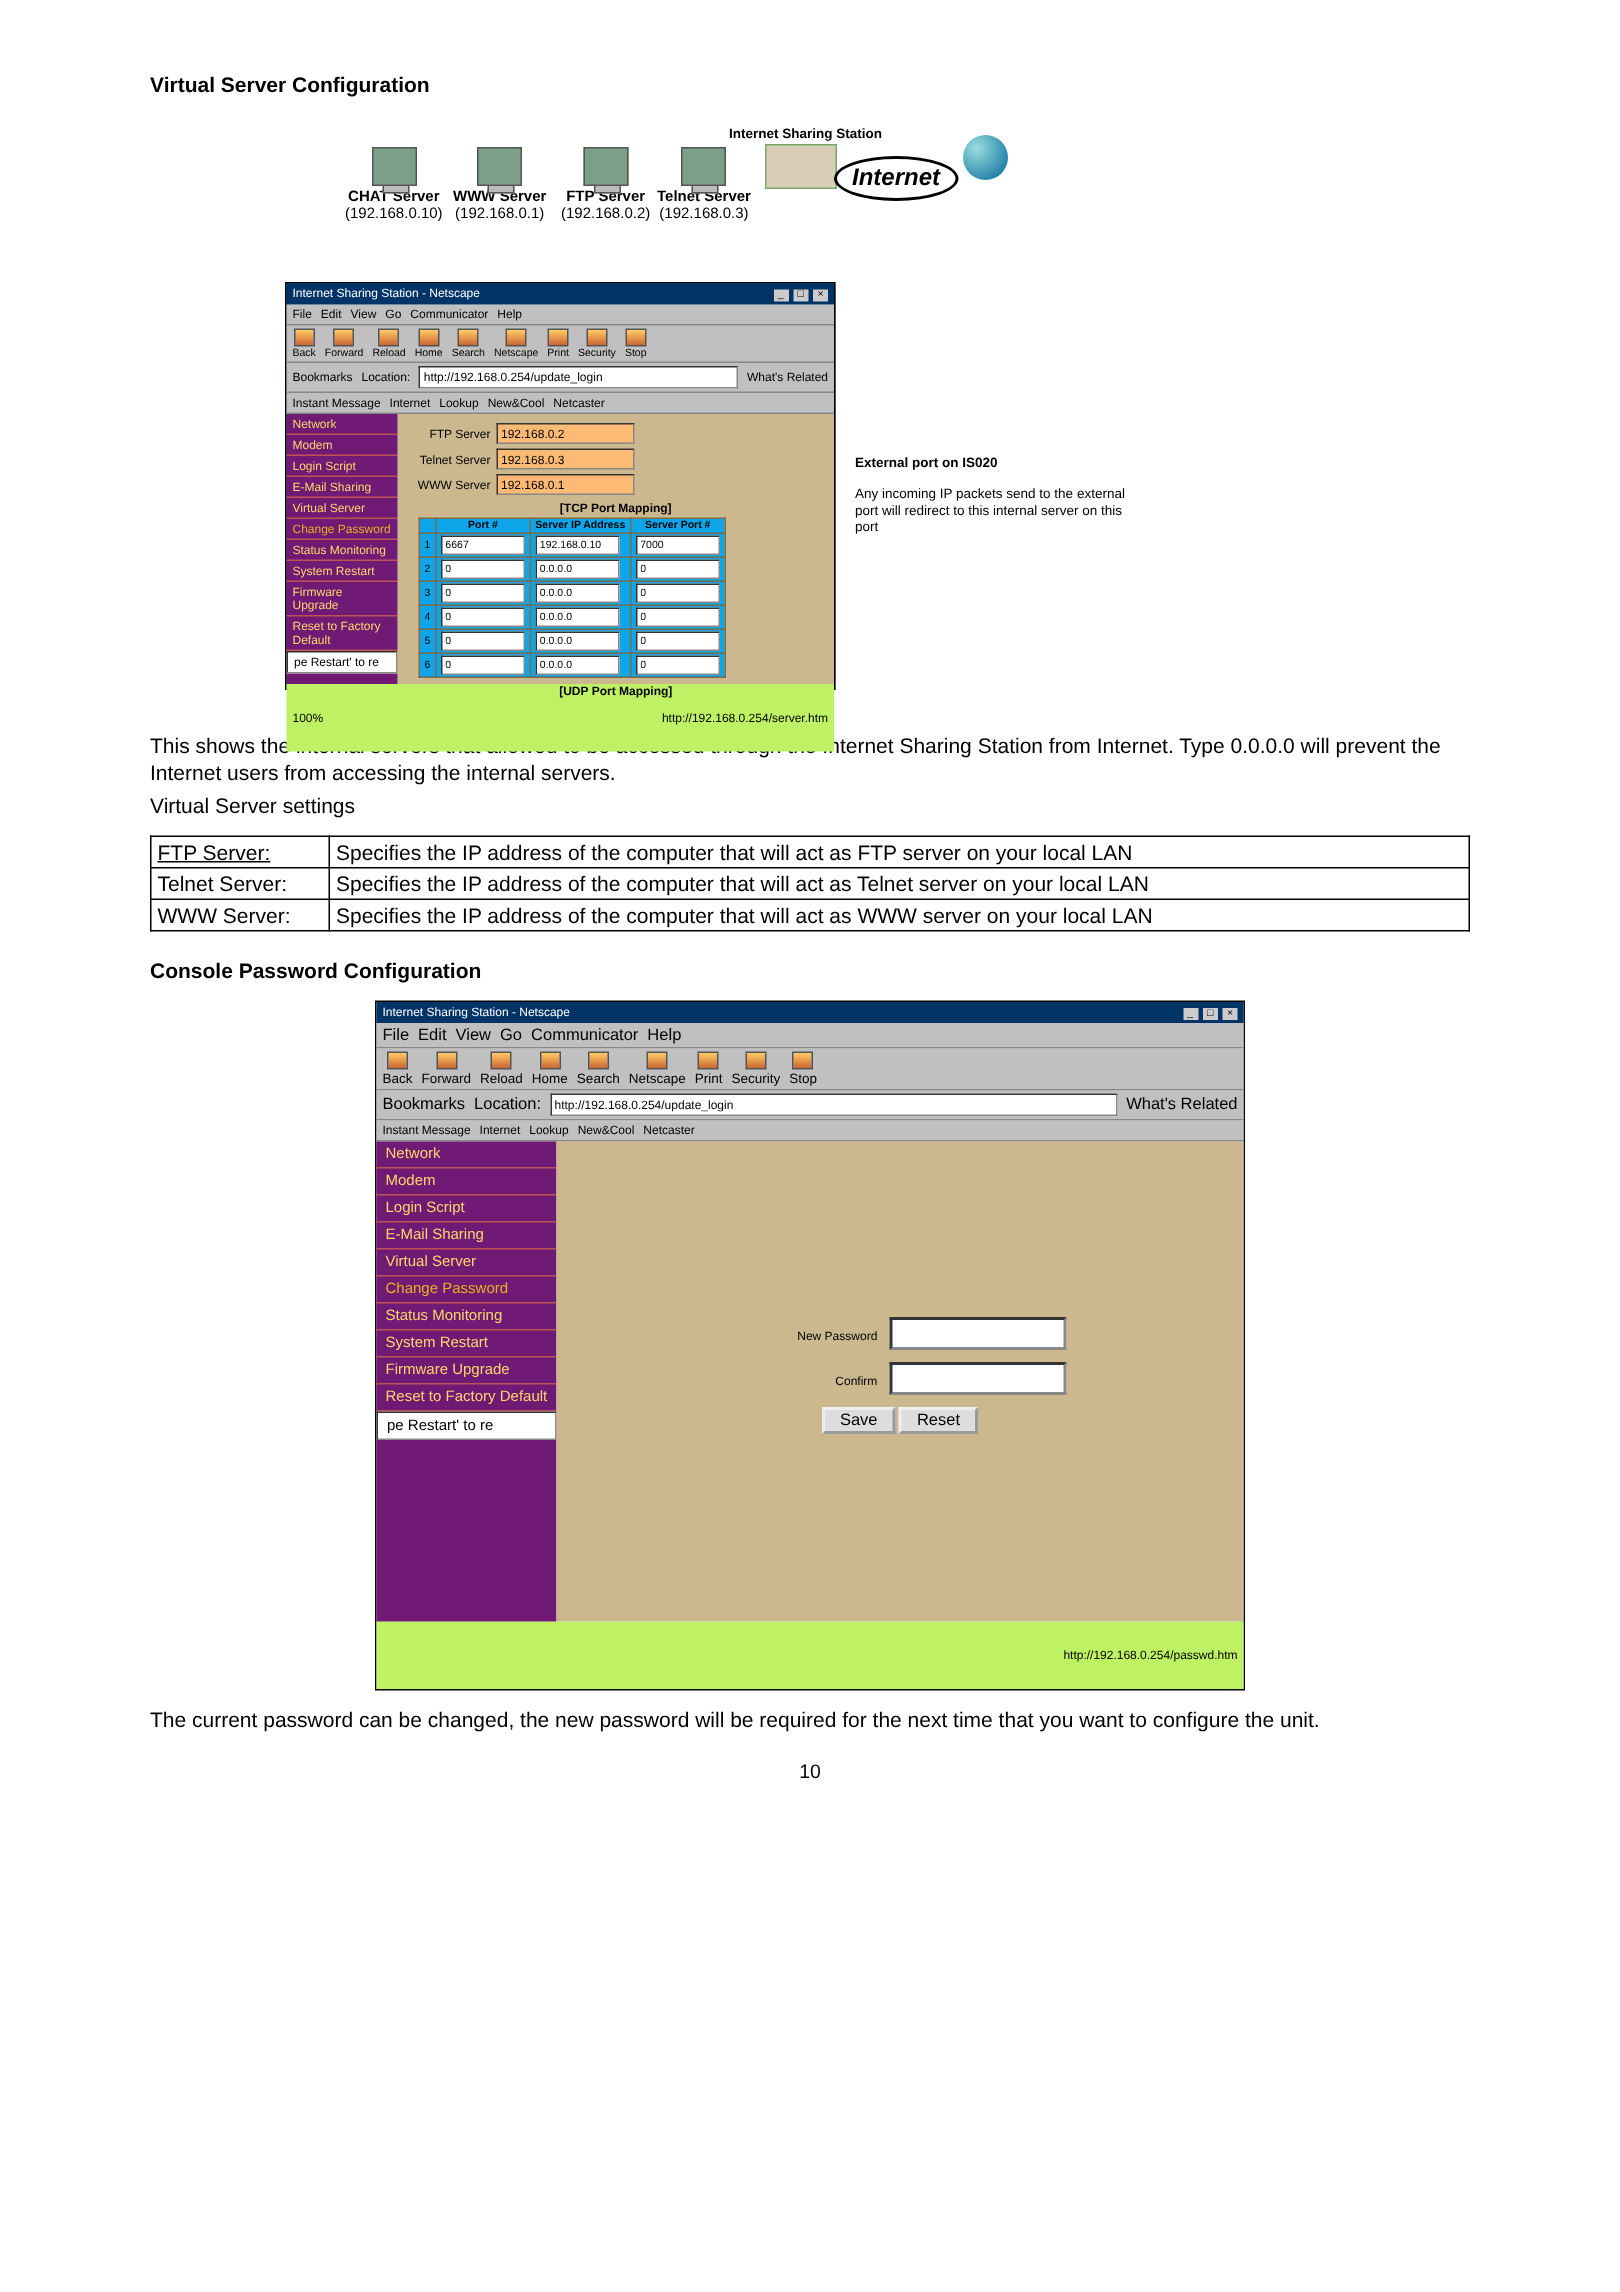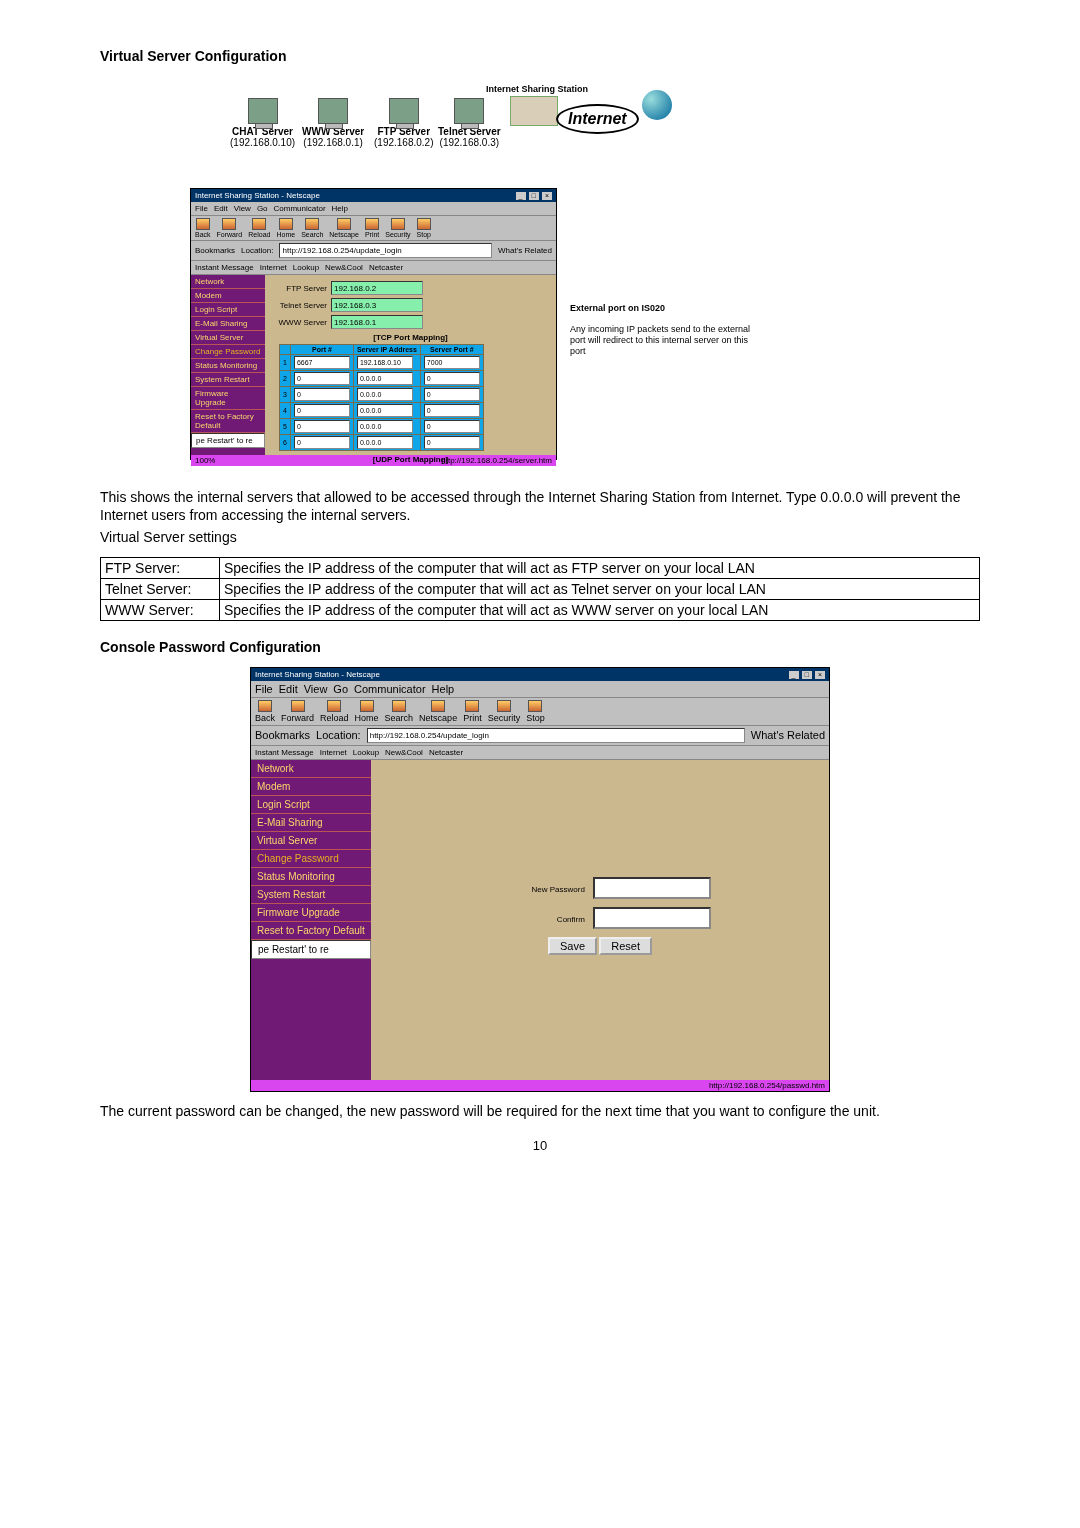--- a/index.html
+++ b/index.html
@@ -149,43 +149,43 @@
     color: #000;
     padding: 6px;
     font-size: 8px;
   }
   .field-row { display: flex; align-items: center; margin-bottom: 3px; }
   .field-row label { width: 56px; text-align: right; margin-right: 4px; }
   .field-row input {
     width: 86px; height: 10px;
     border: 1px inset #888;
     font-size: 8px;
-    background: #86efac;
+    background: #fdba74;
   }
   .mapping-label {
     text-align: center; font-weight: bold; margin: 4px 0 2px 0;
   }
   .port-table {
     border-collapse: collapse;
     margin-left: 8px;
   }
   .port-table th, .port-table td {
     border: 1px solid #7a6b4a;
     font-size: 7px;
     padding: 1px 3px;
     background: #0ea5e9;
   }
   .port-table input {
     width: 50px; height: 9px; border: 1px inset #888; font-size: 7px;
   }
   .statusbar {
-    background: #d946ef;
+    background: #bef264;
     color: #000;
     font-size: 8px;
-    padding: 1px 4px;
+    padding: 18px 4px;
     display: flex;
     justify-content: space-between;
   }
 
   .callout {
     position: absolute;
     font-size: 9px;
     font-weight: bold;
     width: 180px;
     line-height: 1.2;
@@ -427,21 +427,21 @@
     <span class="sub">Any incoming IP packets send to the external port will redirect to this internal server on this port</span>
   </div>
 </div>
 
 <div class="body-text">This shows the internal servers that allowed to be accessed through the Internet Sharing Station from Internet. Type 0.0.0.0 will prevent the Internet users from accessing the internal servers.</div>
 <div class="body-text" style="margin-top:-6px;">Virtual Server settings</div>
 
 <table class="settings">
   <tbody>
       <tr>
-        <td style="width:110px;">FTP Server:</td>
+        <td style="width:110px;text-decoration:underline;">FTP Server:</td>
         <td>Specifies the IP address of the computer that will act as FTP server on your local LAN</td>
       </tr>
   <tr>
         <td>Telnet Server:</td>
         <td>Specifies the IP address of the computer that will act as Telnet server on your local LAN</td>
       </tr>
   <tr>
         <td>WWW Server:</td>
         <td>Specifies the IP address of the computer that will act as WWW server on your local LAN</td>
       </tr>

